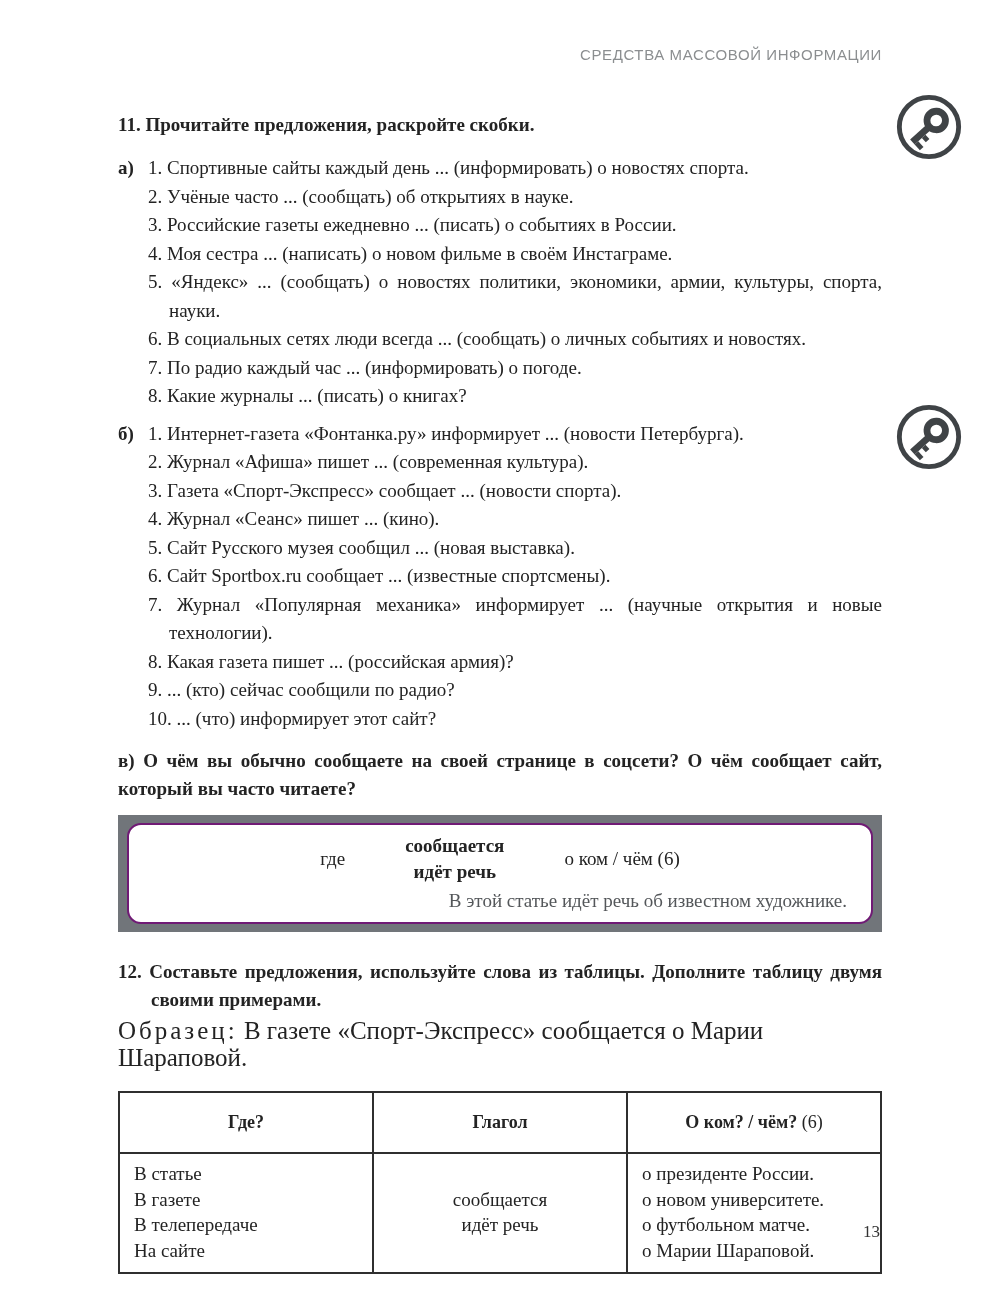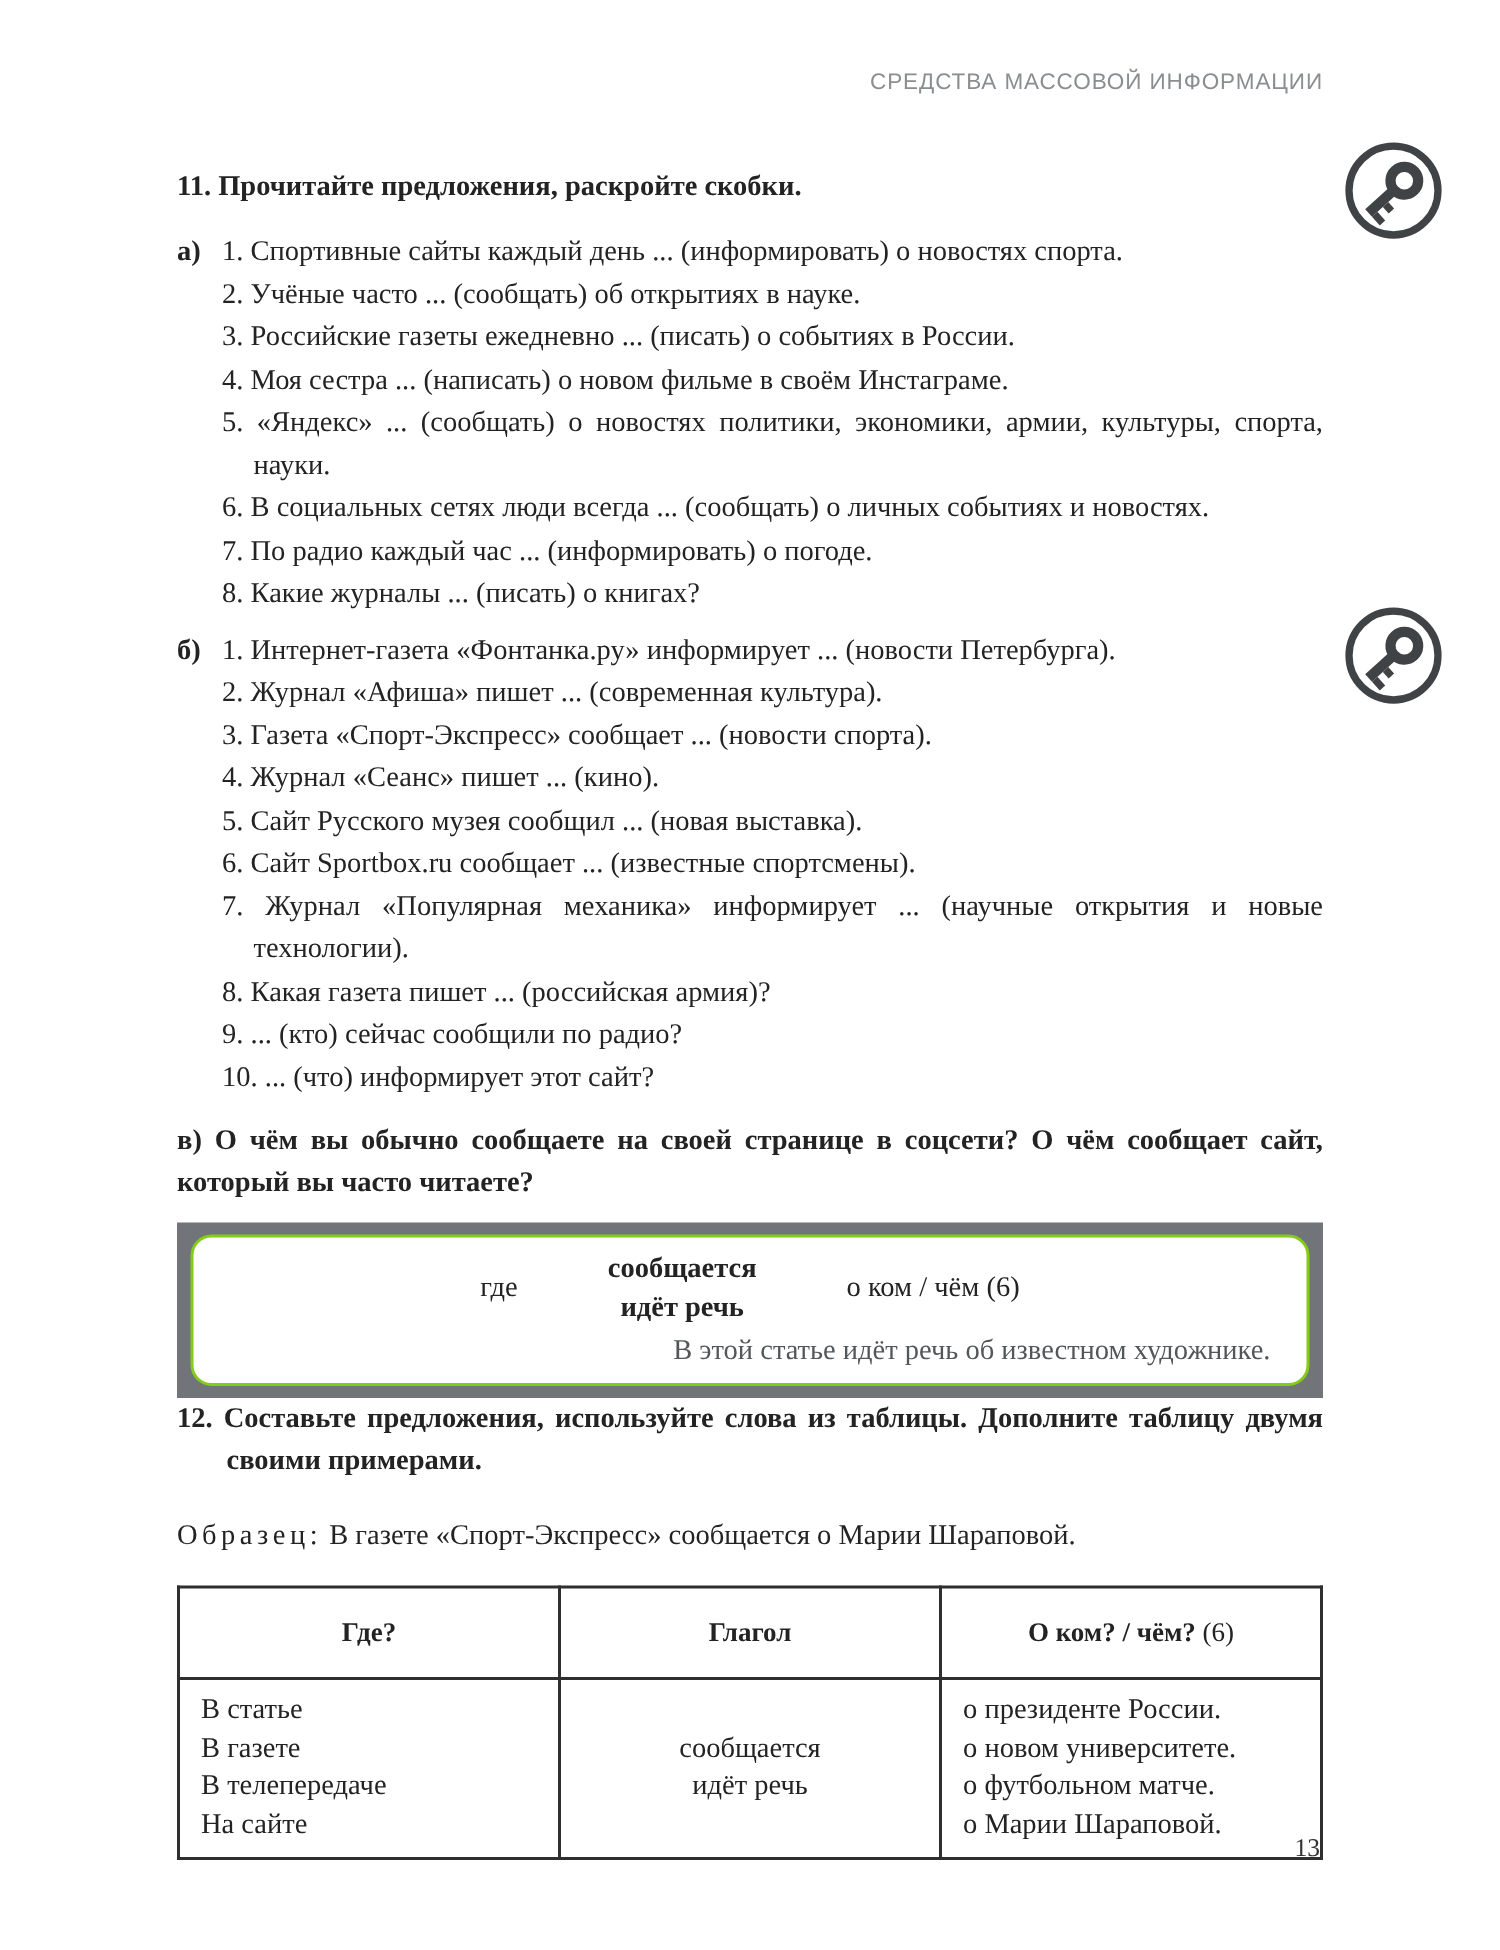--- a/index.html
+++ b/index.html
@@ -28,38 +28,38 @@
     text-align:justify; text-align-last:left;
   }
 
   .part-v-title {
     margin-top:14px; font-size:19px; font-weight:bold; line-height:28px;
     text-align:justify; text-align-last:left;
   }
 
   .gbox-outer { margin-top:12px; background:#71757a; padding:8px 9px; }
   .gbox-inner {
-    background:#ffffff; border:2px solid #84cc16; border-radius:14px;
+    background:#ffffff; border:2px solid #701a75; border-radius:14px;
     padding:8px 24px 9px;
   }
   .gbox-row {
     display:flex; align-items:center; justify-content:center; gap:60px;
     font-size:19px;
   }
   .gbox-verbs { font-weight:bold; text-align:center; line-height:25px; }
   .gbox-example {
     margin-top:5px; text-align:right; color:#54575a; font-size:19px; line-height:24px;
   }
 
   .ex12-title {
-    font-size:19px; font-weight:bold; line-height:28px;
+    margin-top:26px; font-size:19px; font-weight:bold; line-height:28px;
     padding-left:33px; text-indent:-33px;
     text-align:justify; text-align-last:left;
   }
-  .sample { margin-top:22px; font-size:19px; line-height:27px; }
+  .sample { margin-top:3px; font-size:25px; line-height:27px; }
   .sample-label { letter-spacing:3px; }
 
   .vtable { margin-top:20px; width:100%; border-collapse:collapse; table-layout:fixed; }
   .vtable th, .vtable td { border:2px solid #2f2f2f; }
   .vtable th {
     font-size:18px; font-weight:bold; text-align:center; padding:19px 4px;
   }
   .vtable th .note { font-weight:normal; }
   .vtable td { vertical-align:middle; padding:7px 0 9px; font-size:19px; }
   .cell-left { padding-left:14px !important; padding-right:8px !important; }

